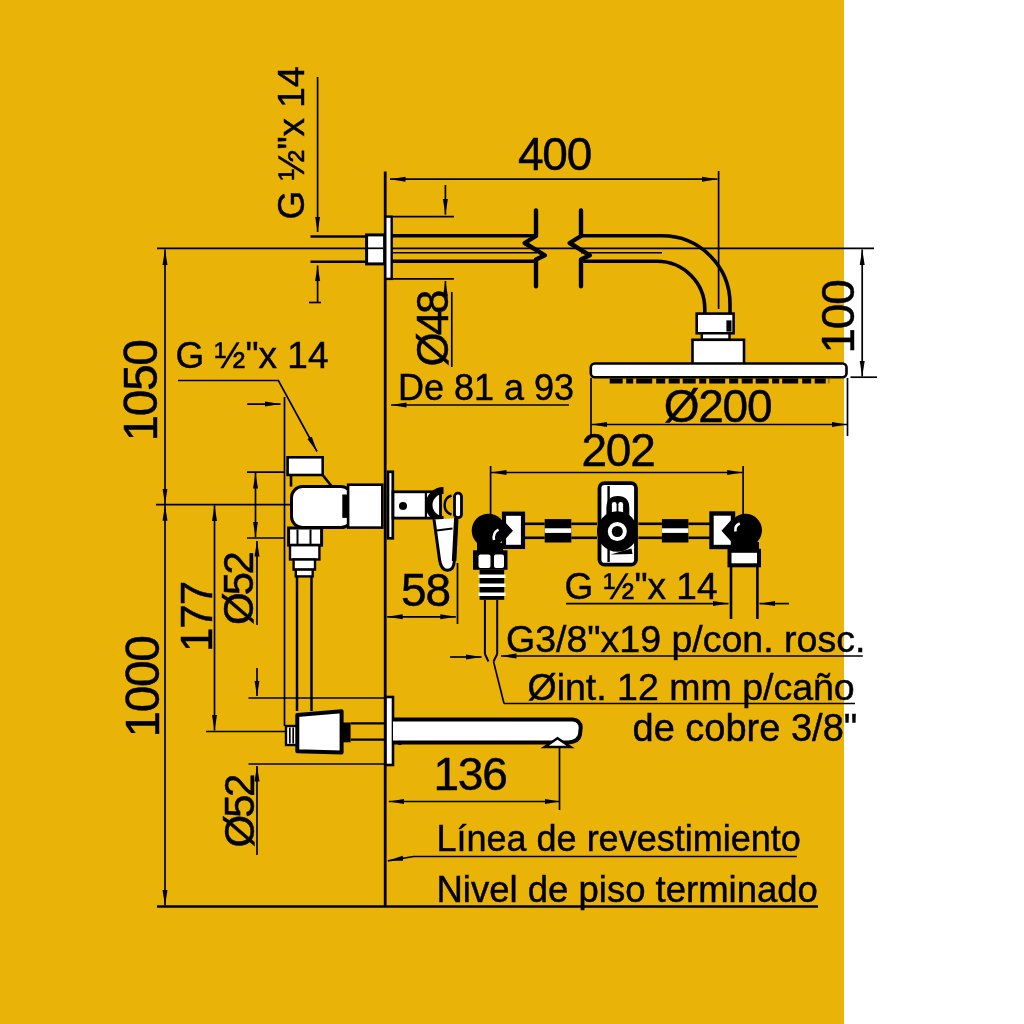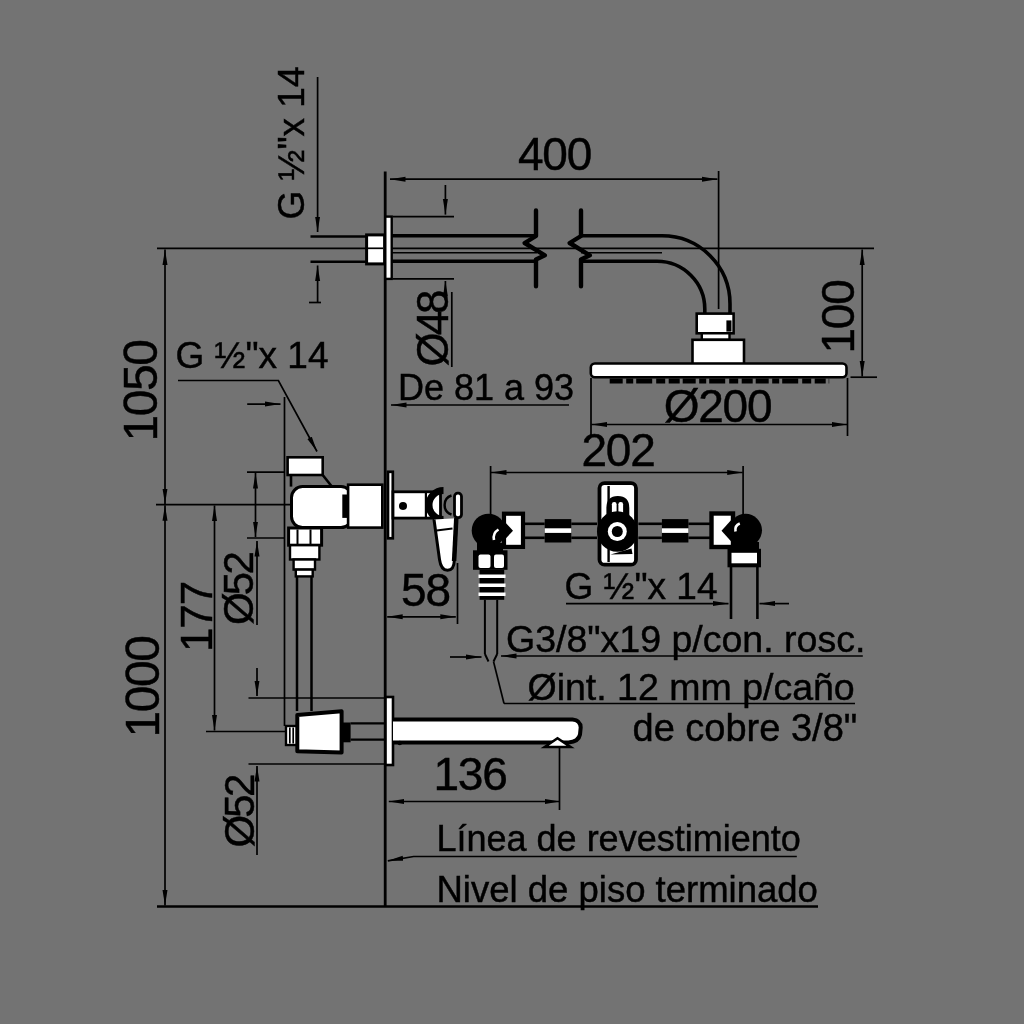--- a/index.html
+++ b/index.html
@@ -1,16 +1,16 @@
 <!DOCTYPE html>
 <html><head>
 <meta charset="utf-8">
 <style>
   html,body{margin:0;padding:0;background:#fff;}
-  #page{width:1024px;height:1024px;position:relative;background:#737373;}
+  #page{width:844px;height:1024px;position:relative;background:#eab308;}
   svg{position:absolute;top:0;left:0;}
   text{font-family:"Liberation Sans",sans-serif;fill:#000;stroke:#000;stroke-width:0.45px;}
 </style>
 </head>
 <body>
 <div id="page">
 <svg width="1024" height="1024" viewBox="0 0 1024 1024">
 <defs>
 <marker id="ae" markerWidth="17" markerHeight="8" refX="15.5" refY="4" orient="auto-start-reverse" markerUnits="userSpaceOnUse">
   <path d="M15.5,4 L0,1.5 L0,6.5 Z" fill="#000" stroke="none"></path>

